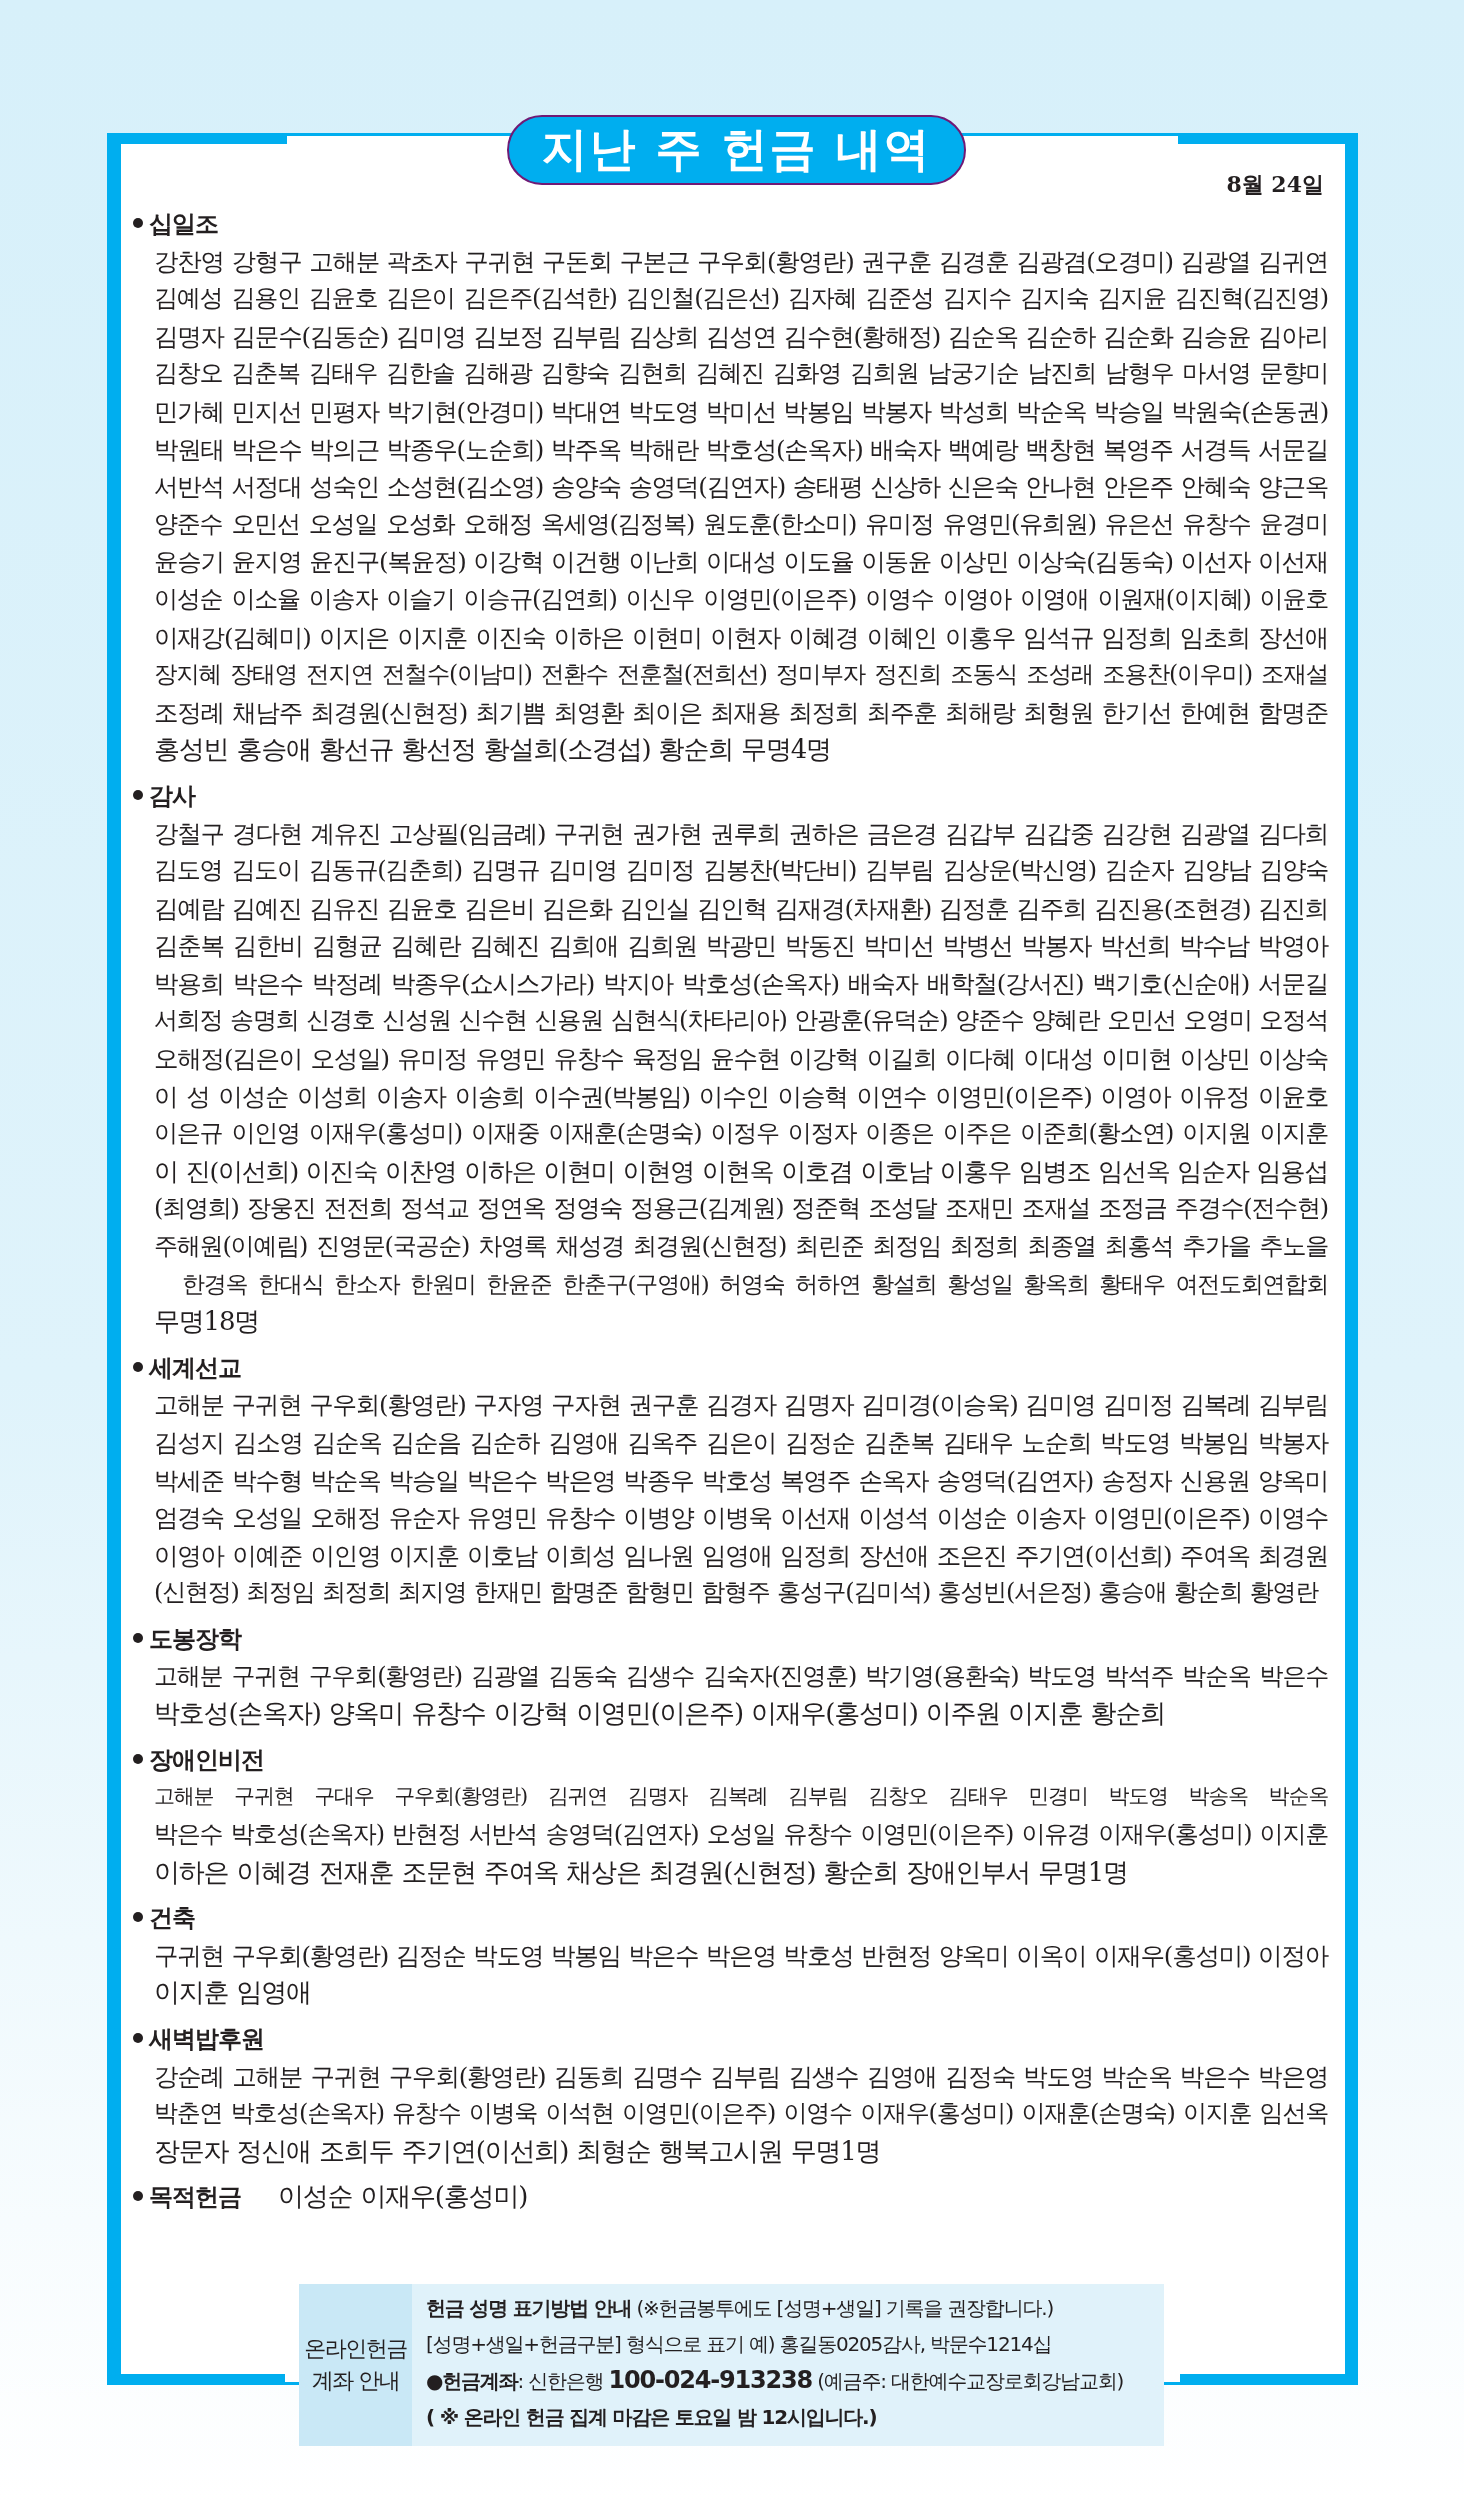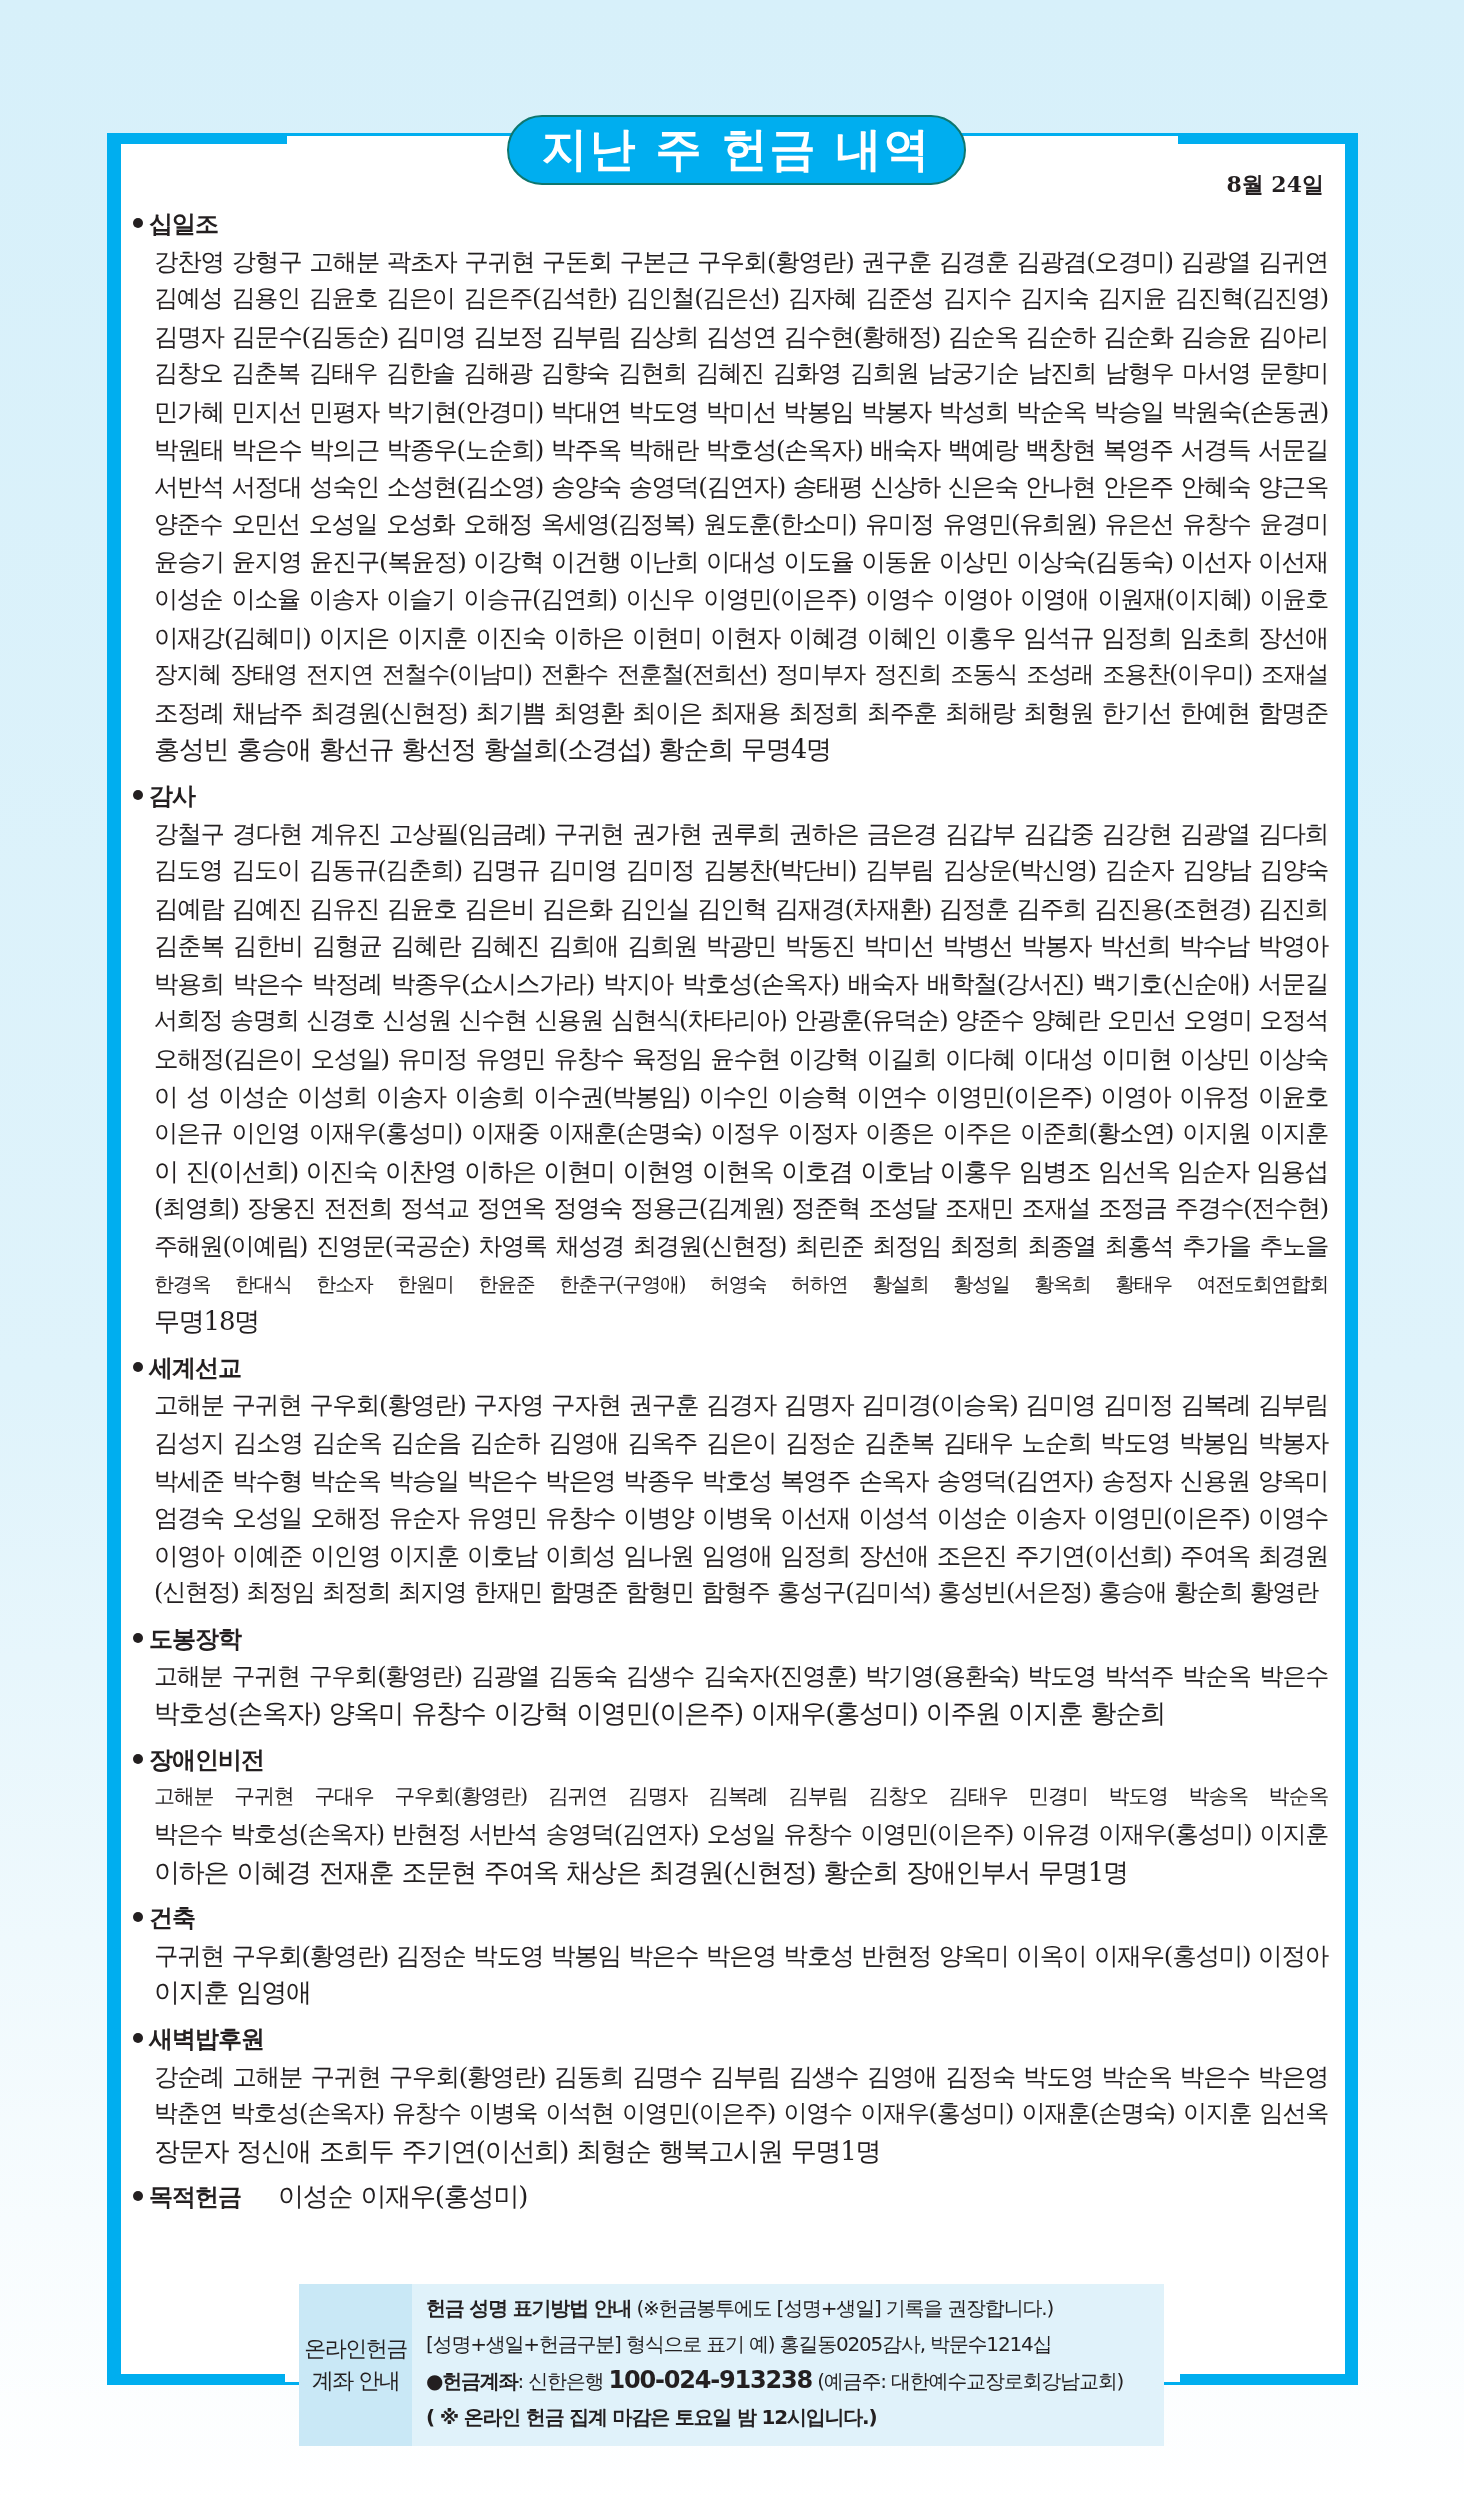--- a/index.html
+++ b/index.html
@@ -21,21 +21,21 @@
   .corner { position: absolute; background: #00aeef; height: 11px; }
   .corner.tl { left: 107px; top: 133px; width: 180px; }
   .corner.tr { left: 1178px; top: 133px; width: 180px; }
   .corner.bl { left: 107px; top: 2374px; width: 178px; }
   .corner.br { left: 1180px; top: 2374px; width: 178px; }
 
   .title-pill {
     position: absolute; left: 507px; top: 115px; width: 459px; height: 70px;
     background: #00aeef; border-radius: 35px / 35px;
     display: flex; align-items: center; justify-content: center;
-    border: 2px solid #0f766e; box-sizing: border-box;
+    border: 2px solid #701a75; box-sizing: border-box;
   }
   .title-pill span {
     color: #ffffff; font-size: 46px; font-weight: bold; letter-spacing: 2px;
     font-family: "DejaVu Sans", sans-serif;
   }
   .date {
     position: absolute; right: 140px; top: 170px; font-size: 22px;
     font-family: "DejaVu Serif", "Liberation Serif", serif; font-weight: bold;
     color: #231f20;
   }
@@ -119,21 +119,21 @@
         <span class="line" style="font-size: 24.5px;">김예람 김예진 김유진 김윤호 김은비 김은화 김인실 김인혁 김재경(차재환) 김정훈 김주희 김진용(조현경) 김진희</span>
         <span class="line" style="font-size: 24.5px;">김춘복 김한비 김형균 김혜란 김혜진 김희애 김희원 박광민 박동진 박미선 박병선 박봉자 박선희 박수남 박영아</span>
         <span class="line" style="font-size: 24.5px;">박용희 박은수 박정례 박종우(쇼시스가라) 박지아 박호성(손옥자) 배숙자 배학철(강서진) 백기호(신순애) 서문길</span>
         <span class="line" style="font-size: 24px;">서희정 송명희 신경호 신성원 신수현 신용원 심현식(차타리아) 안광훈(유덕순) 양준수 양혜란 오민선 오영미 오정석</span>
         <span class="line" style="font-size: 24.5px;">오해정(김은이 오성일) 유미정 유영민 유창수 육정임 윤수현 이강혁 이길희 이다혜 이대성 이미현 이상민 이상숙</span>
         <span class="line" style="font-size: 24.5px;">이  성 이성순 이성희 이송자 이송희 이수권(박봉임) 이수인 이승혁 이연수 이영민(이은주) 이영아 이유정 이윤호</span>
         <span class="line" style="font-size: 24px;">이은규 이인영 이재우(홍성미) 이재중 이재훈(손명숙) 이정우 이정자 이종은 이주은 이준희(황소연) 이지원 이지훈</span>
         <span class="line" style="font-size: 25px;">이  진(이선희) 이진숙 이찬영 이하은 이현미 이현영 이현옥 이호겸 이호남 이홍우 임병조 임선옥 임순자 임용섭</span>
         <span class="line" style="font-size: 24px;">(최영희) 장웅진 전전희 정석교 정연옥 정영숙 정용근(김계원) 정준혁 조성달 조재민 조재설 조정금 주경수(전수현)</span>
         <span class="line" style="font-size: 24px;">주해원(이예림) 진영문(국공순) 차영록 채성경 최경원(신현정) 최린준 최정임 최정희 최종열 최홍석 추가을 추노을</span>
-        <span class="line" style="font-size: 20px;">한경옥 한대식 한소자 한원미 한윤준 한춘구(구영애) 허영숙 허하연 황설희 황성일 황옥희 황태우 여전도회연합회</span>
+        <span class="line" style="font-size: 23px; margin-left: 28px;">한경옥 한대식 한소자 한원미 한윤준 한춘구(구영애) 허영숙 허하연 황설희 황성일 황옥희 황태우 여전도회연합회</span>
         <span class="line last" style="font-size: 26px;">무명18명</span>
       </div>
     </div>
     <div class="section">
       <div class="sec-head">
         <span class="bullet"></span>
         <span class="sec-title">세계선교</span>
       </div>
       <div class="names">
         <span class="line" style="font-size: 24.5px;">고해분 구귀현 구우회(황영란) 구자영 구자현 권구훈 김경자 김명자 김미경(이승욱) 김미영 김미정 김복례 김부림</span>

